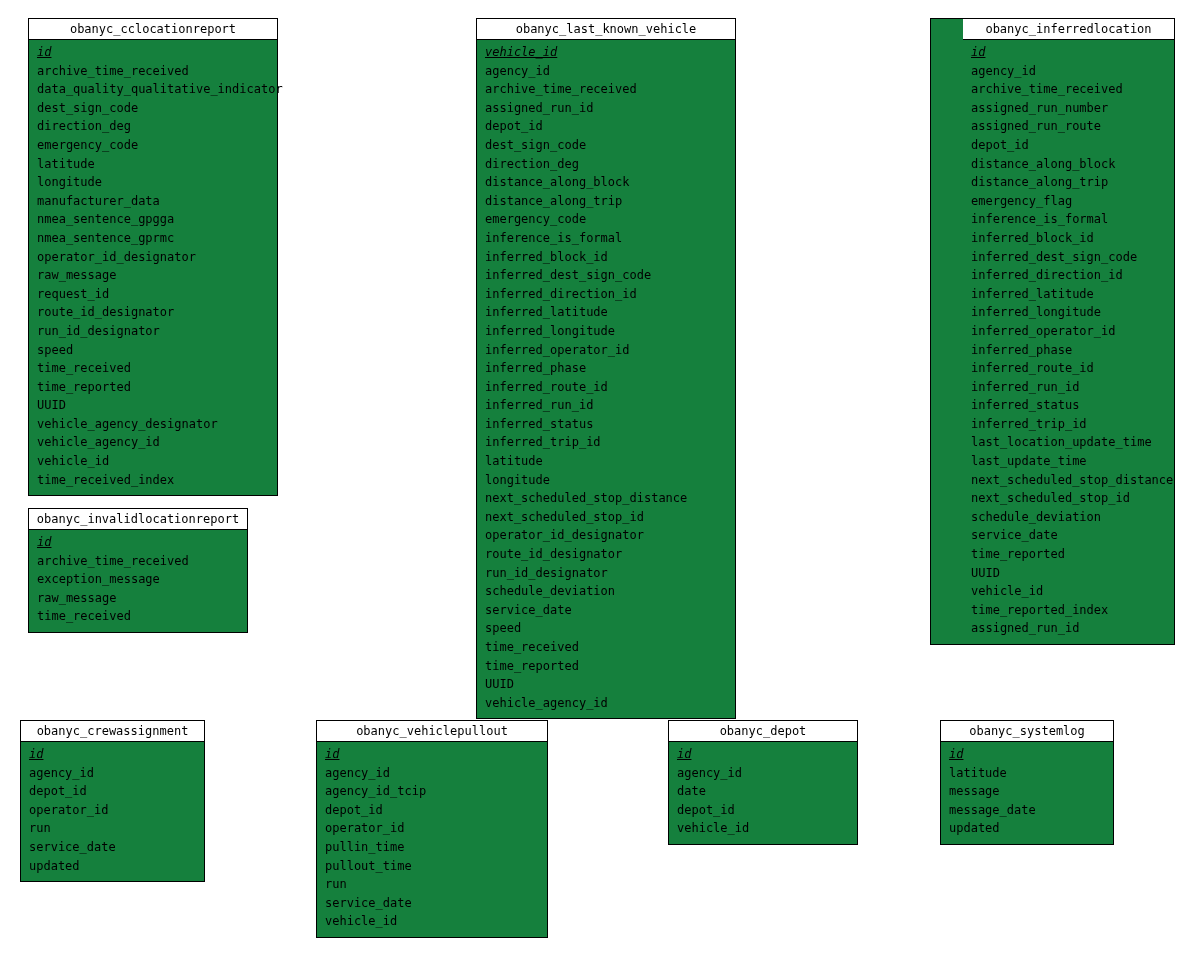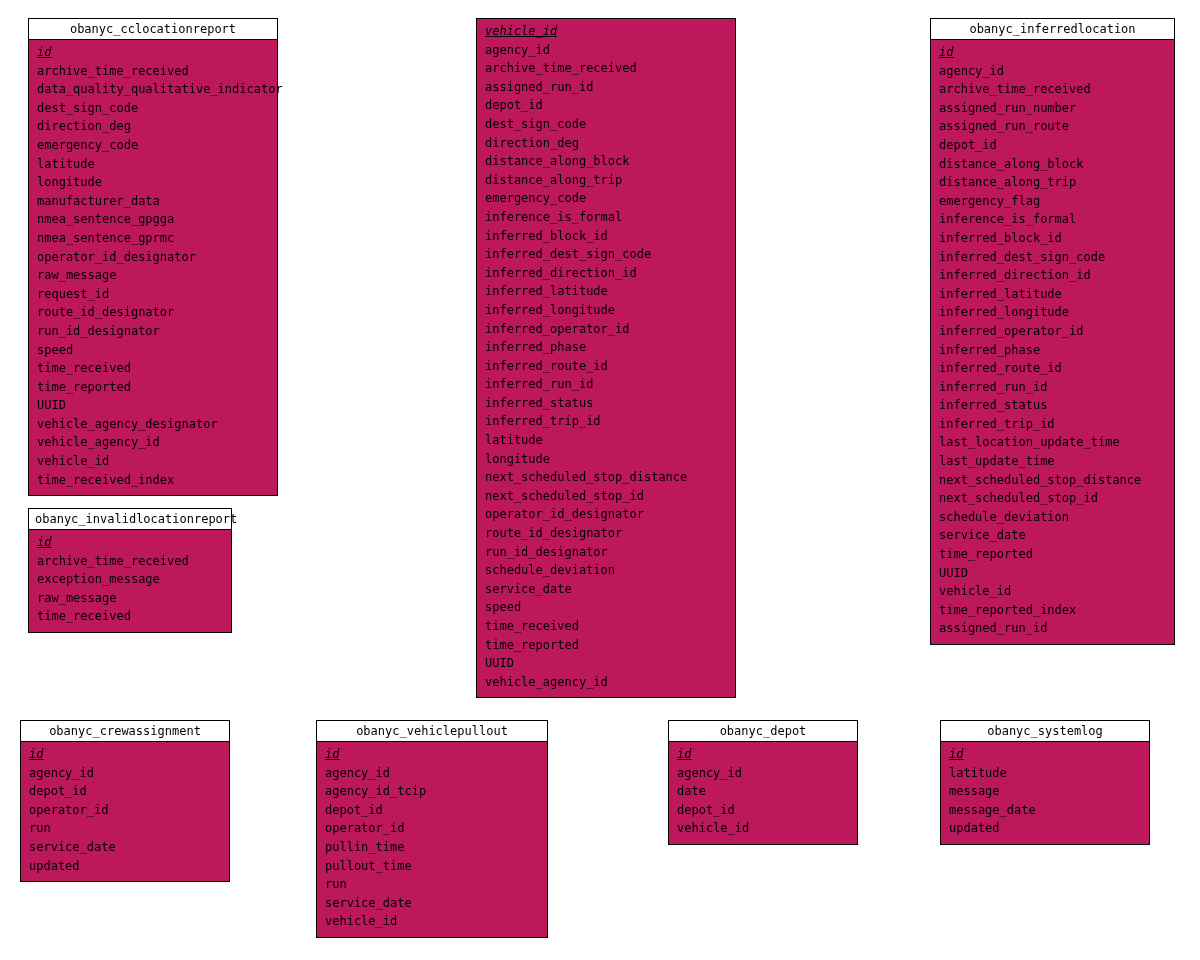--- a/index.html
+++ b/index.html
@@ -15,21 +15,21 @@
     }
     .diagram-container {
       position: relative;
       width: 1200px;
       min-height: 960px;
       padding: 20px;
     }
     .db-table {
       position: absolute;
       border: 1px solid #000000;
-      background: #be185d;
+      background: #15803d;
       min-width: 140px;
     }
     .db-table-title {
       text-align: center;
       border-bottom: 1px solid #000000;
       padding: 3px 6px;
       font-weight: normal;
       background: #ffffff;
     }
     .db-table-fields {
@@ -71,20 +71,21 @@
         <div>time_received</div>
         <div>time_reported</div>
         <div>UUID</div>
         <div>vehicle_agency_designator</div>
         <div>vehicle_agency_id</div>
         <div>vehicle_id</div>
         <div>time_received_index</div>
       </div>
     </div>
     <div class="db-table" style="left: 476px; top: 18px; width: 260px;">
+      <div class="db-table-title">obanyc_last_known_vehicle</div>
       <div class="db-table-fields">
         <div class="field-underline">vehicle_id</div>
         <div>agency_id</div>
         <div>archive_time_received</div>
         <div>assigned_run_id</div>
         <div>depot_id</div>
         <div>dest_sign_code</div>
         <div>direction_deg</div>
         <div>distance_along_block</div>
         <div>distance_along_trip</div>
@@ -110,21 +111,21 @@
         <div>run_id_designator</div>
         <div>schedule_deviation</div>
         <div>service_date</div>
         <div>speed</div>
         <div>time_received</div>
         <div>time_reported</div>
         <div>UUID</div>
         <div>vehicle_agency_id</div>
       </div>
     </div>
-    <div class="db-table" style="left: 930px; top: 18px; width: 245px;">
+    <div class="db-table" style="left: 930px; top: 18px; width: 245px; padding-left: 32px;">
       <div class="db-table-title">obanyc_inferredlocation</div>
       <div class="db-table-fields">
         <div class="field-underline">id</div>
         <div>agency_id</div>
         <div>archive_time_received</div>
         <div>assigned_run_number</div>
         <div>assigned_run_route</div>
         <div>depot_id</div>
         <div>distance_along_block</div>
         <div>distance_along_trip</div>
@@ -147,31 +148,31 @@
         <div>next_scheduled_stop_id</div>
         <div>schedule_deviation</div>
         <div>service_date</div>
         <div>time_reported</div>
         <div>UUID</div>
         <div>vehicle_id</div>
         <div>time_reported_index</div>
         <div>assigned_run_id</div>
       </div>
     </div>
-    <div class="db-table" style="left: 28px; top: 508px; width: 204px;">
+    <div class="db-table" style="left: 28px; top: 508px; width: 220px;">
       <div class="db-table-title">obanyc_invalidlocationreport</div>
       <div class="db-table-fields">
         <div class="field-underline">id</div>
         <div>archive_time_received</div>
         <div>exception_message</div>
         <div>raw_message</div>
         <div>time_received</div>
       </div>
     </div>
-    <div class="db-table" style="left: 20px; top: 720px; width: 210px;">
+    <div class="db-table" style="left: 20px; top: 720px; width: 185px;">
       <div class="db-table-title">obanyc_crewassignment</div>
       <div class="db-table-fields">
         <div class="field-underline">id</div>
         <div>agency_id</div>
         <div>depot_id</div>
         <div>operator_id</div>
         <div>run</div>
         <div>service_date</div>
         <div>updated</div>
       </div>
@@ -194,21 +195,21 @@
     <div class="db-table" style="left: 628px; top: 720px; width: 190px; margin-left: 40px;">
       <div class="db-table-title">obanyc_depot</div>
       <div class="db-table-fields">
         <div class="field-underline">id</div>
         <div>agency_id</div>
         <div>date</div>
         <div>depot_id</div>
         <div>vehicle_id</div>
       </div>
     </div>
-    <div class="db-table" style="left: 940px; top: 720px; width: 210px;">
+    <div class="db-table" style="left: 940px; top: 720px; width: 174px;">
       <div class="db-table-title">obanyc_systemlog</div>
       <div class="db-table-fields">
         <div class="field-underline">id</div>
         <div>latitude</div>
         <div>message</div>
         <div>message_date</div>
         <div>updated</div>
       </div>
     </div>
   </div>

